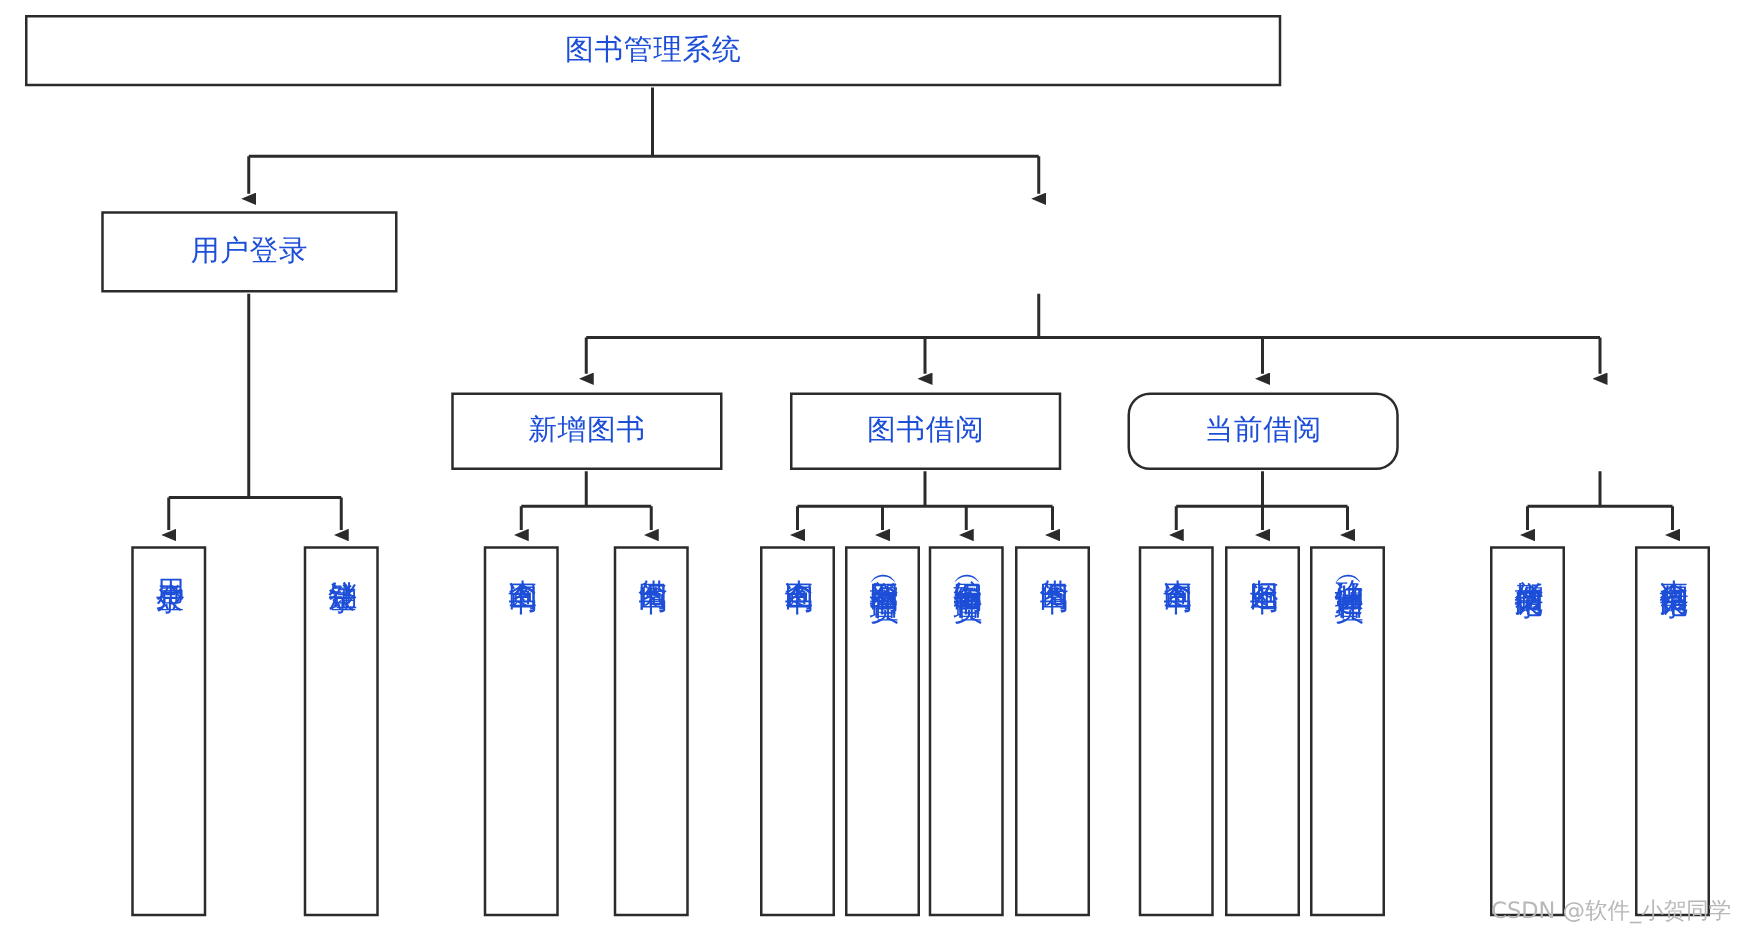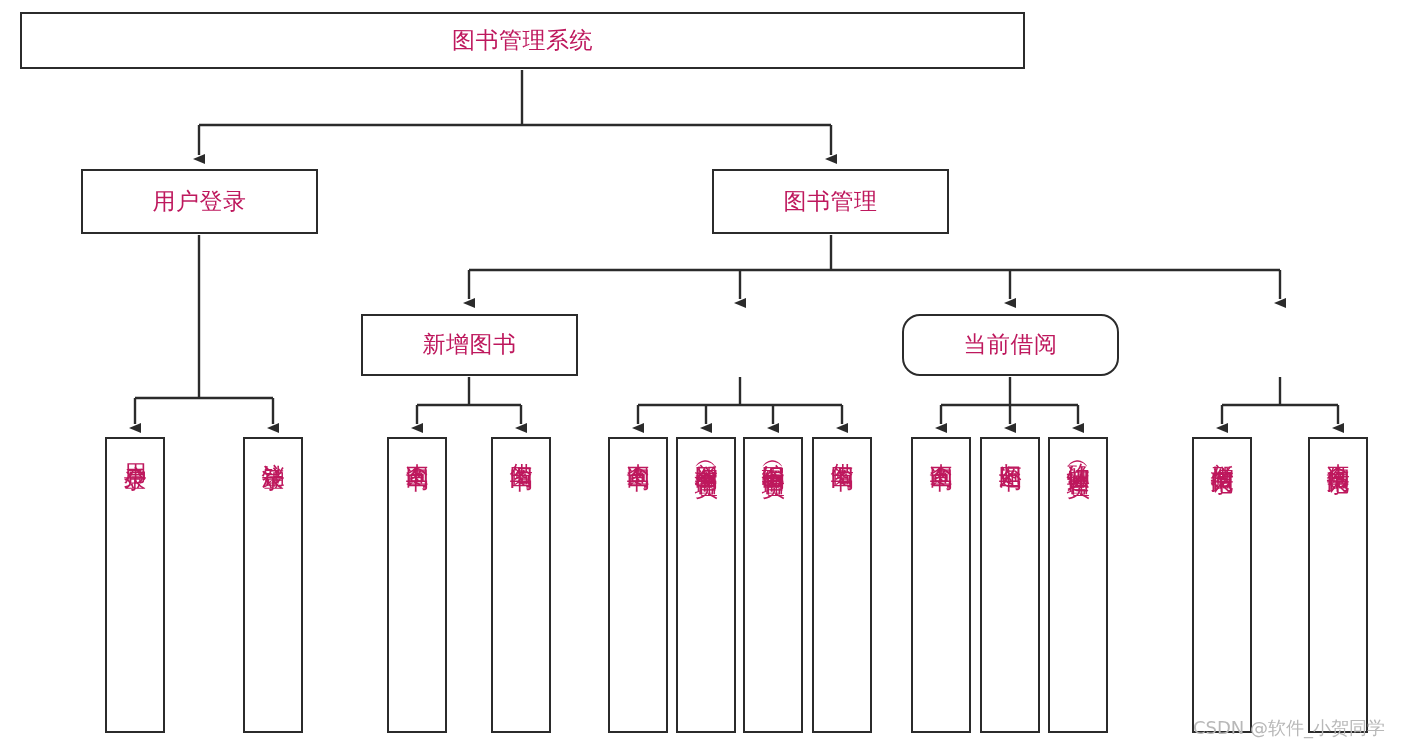--- a/index.html
+++ b/index.html
@@ -33,21 +33,21 @@
     background: #ffffff;
     border: 2px solid #2b2b2b;
     display: flex;
     align-items: center;
     justify-content: center;
     z-index: 2;
   }
   .node .label {
     display: block;
     text-align: right;
-    color: #be185d;
+    color: #1d4ed8;
     letter-spacing: 0.5px;
     white-space: nowrap;
   }
   
   .node.h .label {
     font-size: 23px;
     line-height: 1.1;
   }
   .node.root .label {
     font-size: 23px;
@@ -132,27 +132,27 @@
     </g>
   </svg>
 
   <div class="node h root" style="left:20px; top:12px; width:1005px; height:57px;">
     <span class="label">图书管理系统</span>
   </div>
 
   <div class="node h" style="left:81px; top:169px; width:237px; height:65px;">
     <span class="label">用户登录</span>
   </div>
-  <div class="node h" style="left:712px; top:169px; width:237px; height:65px;">
-    <span class="label">图书管理</span>
-  </div>
 
   <div class="node h" style="left:361px; top:314px; width:217px; height:62px;">
     <span class="label">新增图书</span>
   </div>
+  <div class="node h" style="left:632px; top:314px; width:217px; height:62px;">
+    <span class="label">图书借阅</span>
+  </div>
   <div class="node h" style="left:902px; top:314px; width:217px; height:62px;border-radius:18px;">
     <span class="label">当前借阅</span>
   </div>
 
   <div class="node v" style="left:105px; top:437px; width:60px; height:296px;">
     <span class="label">用户登录</span>
   </div>
   <div class="node v" style="left:243px; top:437px; width:60px; height:296px;">
     <span class="label">注销登录</span>
   </div>

